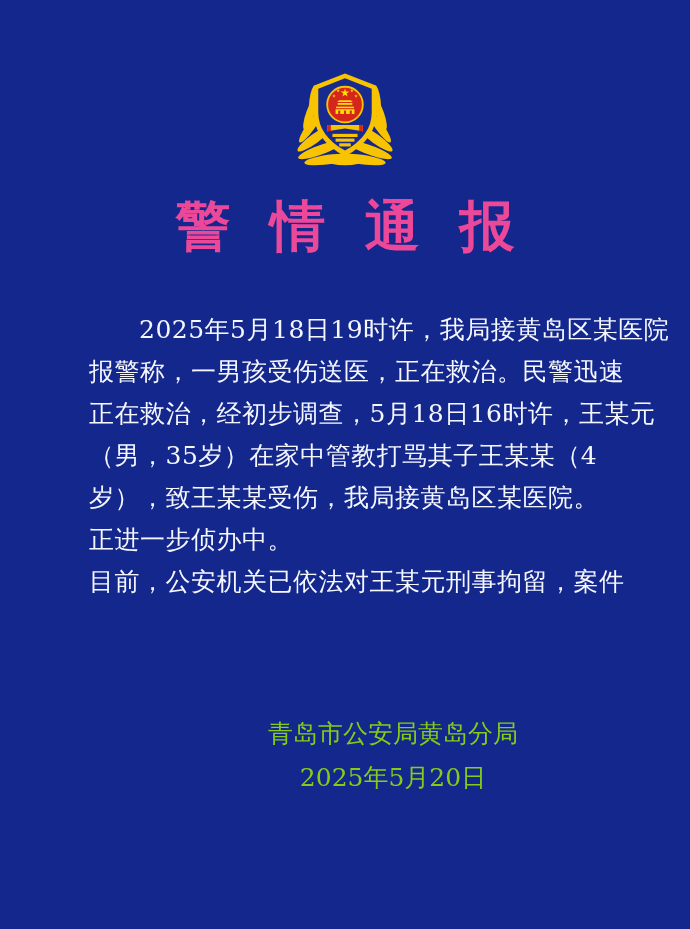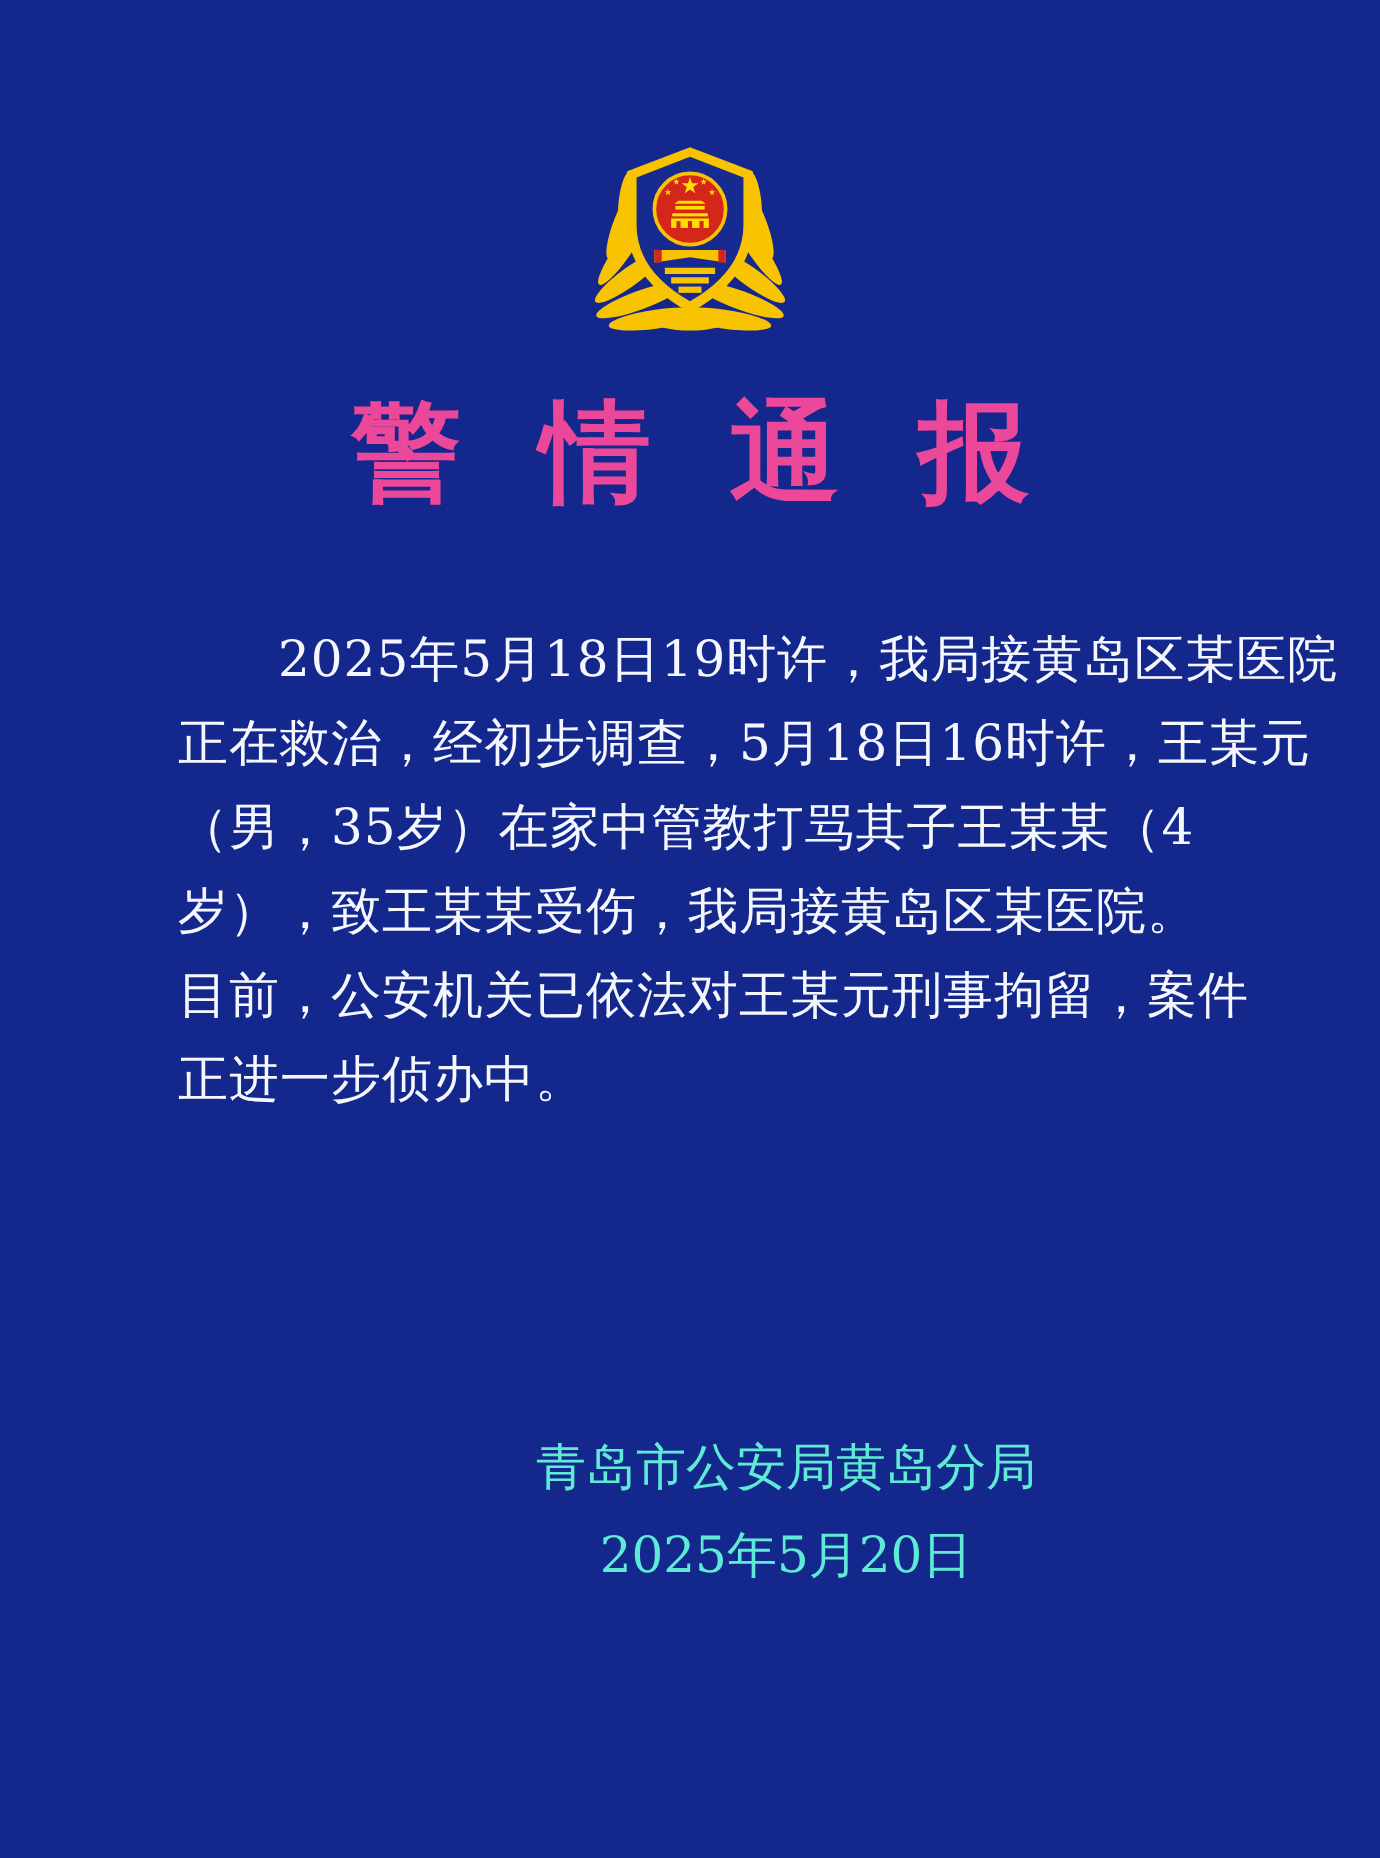--- a/index.html
+++ b/index.html
@@ -53,21 +53,21 @@
   .body-line.indent { text-indent: 2em; }
   .notice-footer {
     position: absolute;
     top: 712px;
     left: 0;
     width: 100%;
     padding-left: 96px; 
     text-align: center;
     font-size: 25px;
     line-height: 44px;
-    color: #5eead4;
+    color: #84cc16;
   }
   .footer-line { white-space: nowrap; }
 </style>
 </head>
 <body>
 
 <div class="notice-page">
 
   <div class="emblem-wrap">
     <svg viewBox="0 0 220 210" xmlns="http://www.w3.org/2000/svg" aria-hidden="true">
@@ -116,25 +116,26 @@
       <path d="M86 141 h48 v6 h-48 z" fill="#f8c300"></path>
       <path d="M92 150 h36 v6 h-36 z" fill="#f8c300"></path>
       <path d="M99 159 h22 v6 h-22 z" fill="#f8c300"></path>
     </svg>
   </div>
 
   <div class="notice-title">警情通报</div>
 
   <div class="notice-body">
     <div class="body-line indent">2025年5月18日19时许，我局接黄岛区某医院</div>
+    <div class="body-line">报警称，一男孩受伤送医，正在救治。民警迅速</div>
     <div class="body-line">正在救治，经初步调查，5月18日16时许，王某元</div>
     <div class="body-line">（男，35岁）在家中管教打骂其子王某某（4</div>
     <div class="body-line">岁），致王某某受伤，我局接黄岛区某医院。</div>
+    <div class="body-line">正进一步侦办中。</div>
     <div class="body-line">目前，公安机关已依法对王某元刑事拘留，案件</div>
-    <div class="body-line">正进一步侦办中。</div>
   </div>
 
   <div class="notice-footer">
     <div class="footer-line">青岛市公安局黄岛分局</div>
     <div class="footer-line">2025年5月20日</div>
   </div>
 
 </div>
 
 </body></html>

